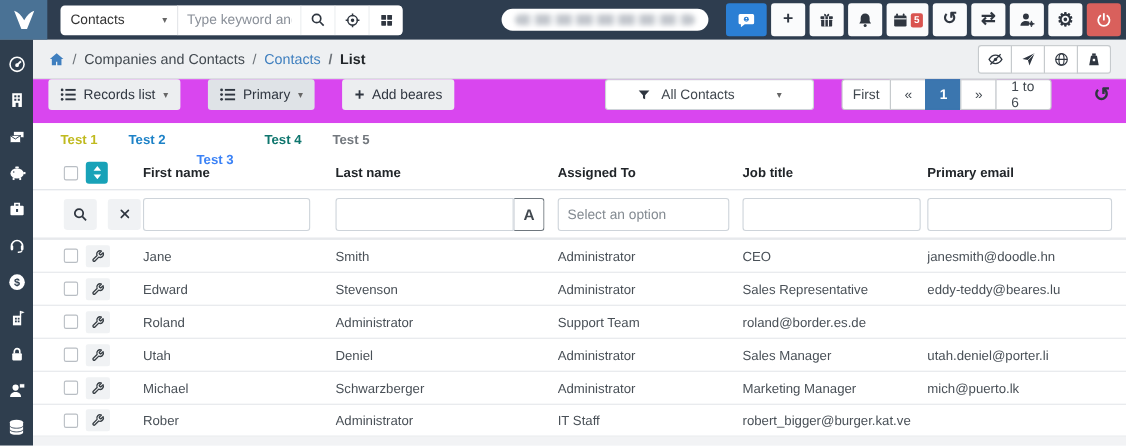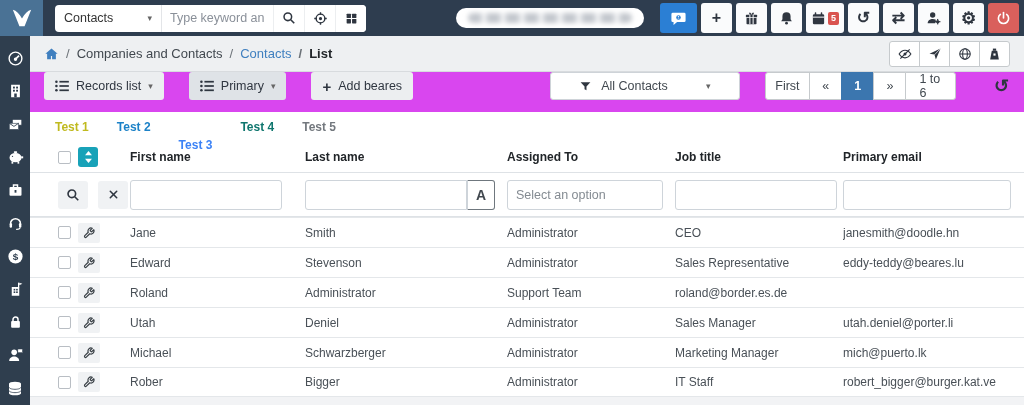--- a/index.html
+++ b/index.html
@@ -573,21 +573,20 @@
         <div>
           <div class="wrench-btn">
             <span>
               <svg width="12" height="12" viewBox="0 0 24 24" fill="none" stroke="#383f45" stroke-width="2.4" stroke-linejoin="round">
                 <path d="M14.7 6.3a1 1 0 0 0 0 1.4l1.6 1.6a1 1 0 0 0 1.4 0l3.77-3.77a6 6 0 0 1-7.94 7.94l-6.91 6.91a2.12 2.12 0 0 1-3-3l6.91-6.91a6 6 0 0 1 7.94-7.94l-3.76 3.76z"></path>
               </svg>
             </span>
           </div>
         </div>
         <div class="cell">Rober</div>
-        <div class="cell">Bigger</div>
         <div class="cell">Administrator</div>
         <div class="cell">IT Staff</div>
         <div class="cell">robert_bigger@burger.kat.ve</div>
       </div>
     </div>
 
   <div class="bottom-strip"></div>
 </div>
 
 </body></html>

